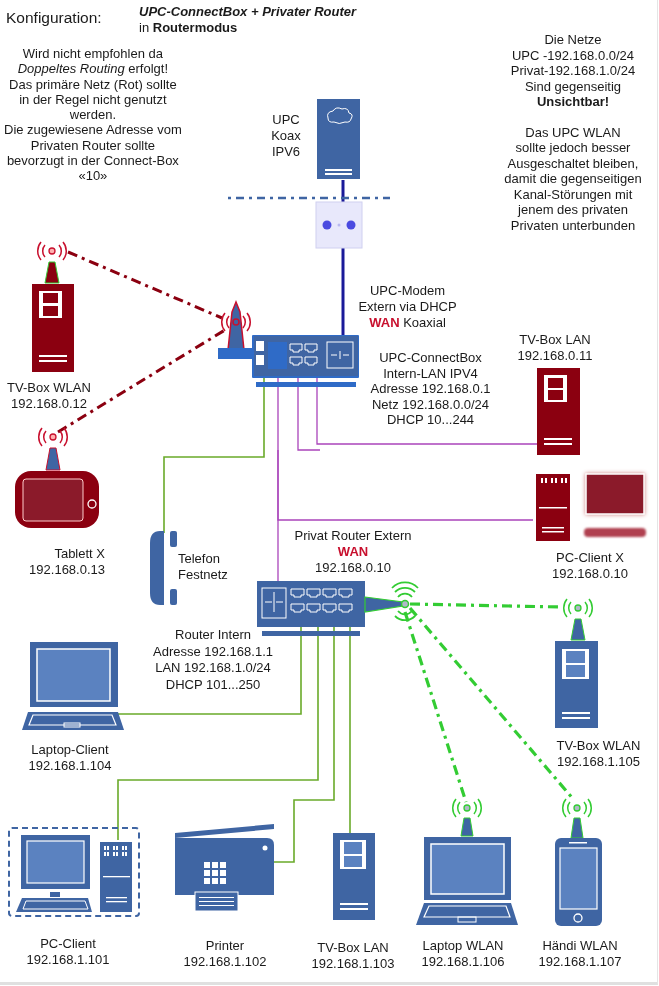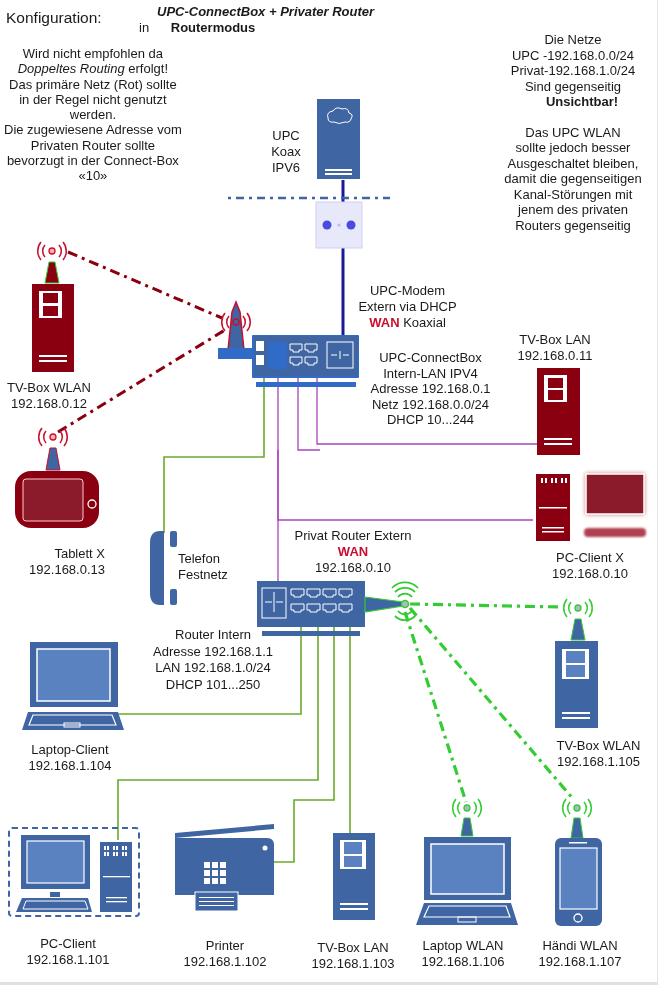--- a/index.html
+++ b/index.html
@@ -1,19 +1,19 @@
 <!DOCTYPE html>
 <html><head>
 <meta charset="utf-8">
 <style>
   html, body { margin:0; padding:0; background:#ffffff; }
   body { width:659px; height:986px; position:relative; overflow:hidden; font-family:"Liberation Sans", sans-serif; color:#1a1a1a; }
   .t { position:absolute; font-size:13px; line-height:15px; white-space:nowrap; }
   .c { text-align:center; }
-  .b { font-weight:bold;margin-left:18px; }
+  .b { font-weight:bold; }
   .i { font-style:italic; }
   .red { color:#c8102e; font-weight:bold; }
   svg#net { position:absolute; left:0; top:0; }
   .frame { position:absolute; left:0; top:0; width:657px; height:982px; border-right:1px solid #e5e5e5; border-bottom:3px solid #e0e0e0; pointer-events:none; }
 </style>
 </head>
 <body>
 
 <svg id="net" width="659" height="986" viewBox="0 0 659 986" xmlns="http://www.w3.org/2000/svg">
 
@@ -273,24 +273,24 @@
   <div>Privat-192.168.1.0/24</div>
   <div>Sind gegenseitig</div>
   <div class="b">Unsichtbar!</div>
   <div style="height:15px"></div>
   <div>Das UPC WLAN</div>
   <div>sollte jedoch besser</div>
   <div>Ausgeschaltet bleiben,</div>
   <div>damit die gegenseitigen</div>
   <div>Kanal-Störungen mit</div>
   <div>jenem des privaten</div>
-  <div>Routers gegenseitig</div>
-</div>
-
-<div class="t c" style="left:268px;top:128px;width:36px;line-height:16px;">
+  <div>Privaten unterbunden</div>
+</div>
+
+<div class="t c" style="left:268px;top:112px;width:36px;line-height:16px;">
   <div>UPC</div>
   <div>Koax</div>
   <div>IPV6</div>
 </div>
 
 <div class="t c" style="left:345px;top:283px;width:125px;line-height:16px;">
   <div>UPC-Modem</div>
   <div>Extern via DHCP</div>
   <div><span class="red">WAN</span><span> Koaxial</span></div>
 </div>

